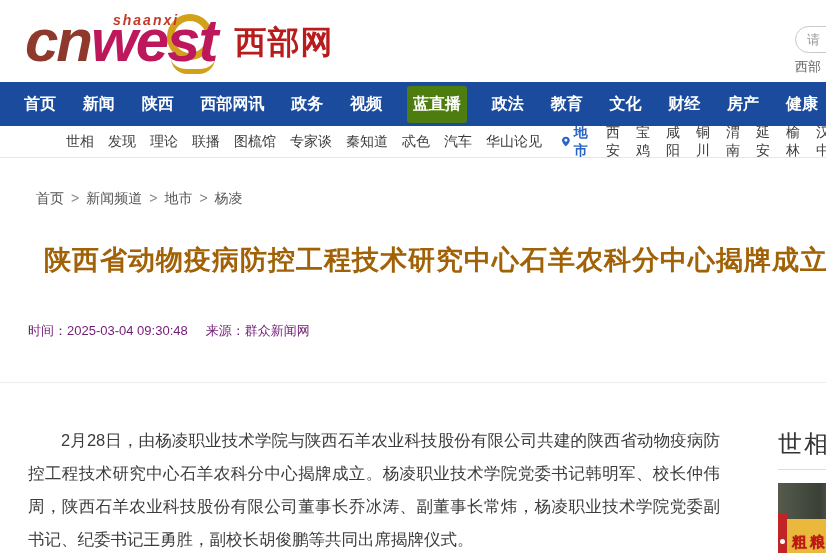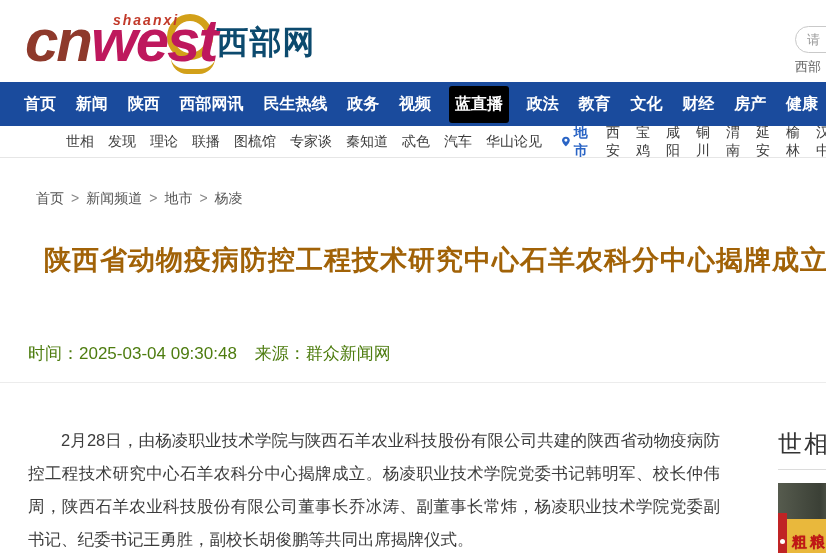--- a/index.html
+++ b/index.html
@@ -25,38 +25,38 @@
   .logo-ring {
     position:absolute; left:142px; top:4px; width:46px; height:46px;
     border:7px solid #d2a019; border-radius:50%; z-index:0; background:#fff;
   }
   .logo-tail {
     position:absolute; left:146px; top:48px; width:44px; height:16px;
     border:5px solid #d2a019; border-top:none; border-left:none; border-right:none;
     border-radius:0 0 22px 22px; z-index:0;
   }
   .logo-site {
-    position:relative; z-index:2; font-size:32px; font-weight:900; color:#0c4a6e;
-    vertical-align:8px; letter-spacing:1px;
+    position:relative; z-index:2; font-size:32px; font-weight:900; color:#b91c1c;
+    margin-left:18px; vertical-align:8px; letter-spacing:1px;
   }
   .search-pill {
     position:absolute; left:795px; top:26px; width:60px; height:27px;
     border:1px solid #c9c9c9; border-radius:14px; background:#fff;
     font-size:13px; color:#999; line-height:25px; padding-left:11px;
   }
   .topright-text { position:absolute; left:795px; top:58px; font-size:13px; color:#666;font-family:Liberation Serif, serif; }
 
   
   .main-nav {
     position:absolute; top:82px; left:0; width:826px; height:44px;
     background:#1a4b9d; display:flex; align-items:center; justify-content:space-between;
     padding:0 6px 0 22px; color:#fff; font-size:16px; font-weight:bold; overflow:hidden;
   }
   .main-nav .nav-item { cursor:pointer; white-space:nowrap; padding:8px 2px; }
-  .main-nav .nav-item.hl { background:#000000; border-radius:3px; padding:8px 6px; }
+  .main-nav .nav-item.hl { background:#4d7c0f; border-radius:3px; padding:8px 6px; }
 
   
   .subnav {
     position:absolute; top:126px; left:0; width:826px; height:32px; background:#fff;
     border-bottom:1px solid #e6e6e6; display:flex; align-items:center;
     font-size:14px; color:#3c3c3c; padding-left:66px; overflow:hidden;
   }
   .subnav-list { display:flex; gap:14px; }
   .subnav-list .subnav-item { cursor:pointer; white-space:nowrap; }
   .district-wrap { display:flex; align-items:center; margin-left:20px; margin-right:14px; }
@@ -67,21 +67,21 @@
   
   .breadcrumb { position:absolute; top:190px; left:36px; font-size:14px; color:#555; }
   .breadcrumb .crumb { cursor:pointer; }
   .breadcrumb .sep { color:#888; margin:0 7px; }
 
   
   .article-title {
     position:absolute; top:240px; left:44px; width:790px;
     font-size:27px; font-weight:bold; color:#a16207; letter-spacing:1px; line-height:40px;
   }
-  .meta { position:absolute; top:322px; left:28px; font-size:17px; color:#4d7c0f;margin-top:20px; }
+  .meta { position:absolute; top:322px; left:28px; font-size:13px; color:#701a75; }
   .meta .src { margin-left:18px; }
   .divider { position:absolute; top:382px; left:0; width:826px; border-top:1px solid #ececec; }
   .article-body {
     position:absolute; top:424px; left:28px; width:692px;
     font-size:16.5px; line-height:33px; color:#3c3c3c; text-align:justify;
   }
   .article-body p { text-indent:2em; }
 
   
   .sidebar { position:absolute; left:778px; top:428px; width:140px; }
@@ -121,21 +121,20 @@
   </div>
   <div class="search-pill">请</div>
   <div class="topright-text">西部</div>
 </div>
 
 <nav class="main-nav">
     <span class="nav-item">首页</span>
     <span class="nav-item">新闻</span>
     <span class="nav-item">陕西</span>
     <span class="nav-item">西部网讯</span>
-    <span class="nav-item">民生热线</span>
     <span class="nav-item">政务</span>
     <span class="nav-item">视频</span>
     <span class="nav-item hl">蓝直播</span>
     <span class="nav-item">政法</span>
     <span class="nav-item">教育</span>
     <span class="nav-item">文化</span>
     <span class="nav-item">财经</span>
     <span class="nav-item">房产</span>
     <span class="nav-item">健康</span>
   </nav>

